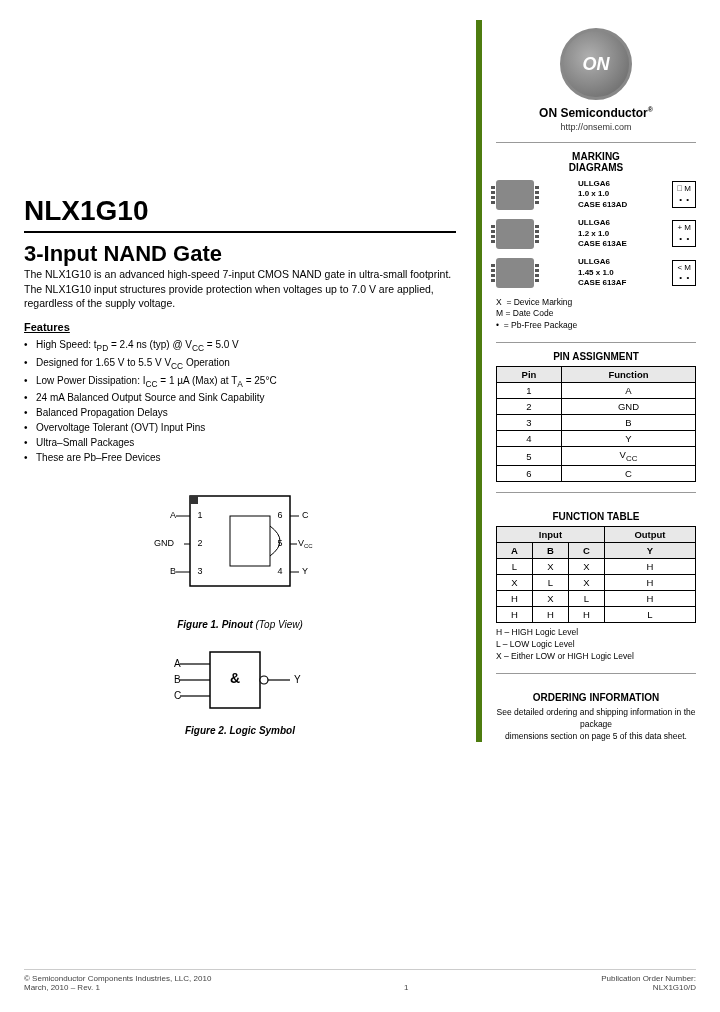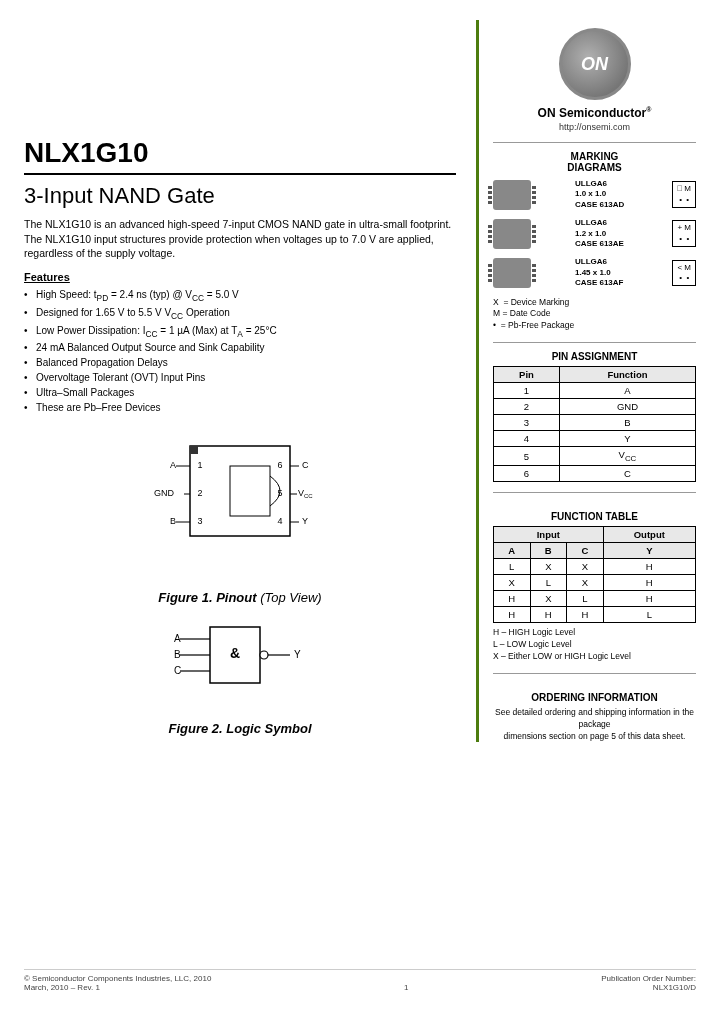--- a/index.html
+++ b/index.html
@@ -23,41 +23,41 @@
       display: flex;
       gap: 4px;
       align-items: flex-end;
     }
     .left-col {
       flex: 1;
       padding-right: 16px;
     }
     .right-col {
       width: 220px;
-      border-left: 3px solid #4d7c0f;
+      border-left: 6px solid #4d7c0f;
       padding-left: 14px;
       display: flex;
       flex-direction: column;
       align-items: center;
     }
     .part-number {
       font-size: 28px;
       font-weight: bold;
       color: #000;
       margin-bottom: 4px;
     }
     .divider-line {
       border: none;
       border-top: 2px solid #000;
       margin-bottom: 8px;
     }
     .product-title {
       font-size: 22px;
-      font-weight: normal;
-      margin-bottom: 8px;
+      font-weight: bold;
+      margin-bottom: 0;
     }
     .description-text {
       font-size: 10.5px;
       margin-bottom: 10px;
       line-height: 1.4;
     }
     .features-section h3 {
       font-size: 11px;
       font-weight: bold;
       margin-bottom: 5px;
@@ -190,23 +190,23 @@
       line-height: 1.4;
     }
 
     
     .figure-area {
       margin-top: 12px;
       margin-bottom: 6px;
       text-align: center;
     }
     .figure-caption {
-      font-size: 13px;
+      font-size: 10px;
       font-style: italic;
-      margin-top: 22px;
+      margin-top: 1px;
     }
     .pinout-svg {
       width: 200px;
       height: 140px;
     }
     .logic-svg {
       width: 160px;
       height: 80px;
     }
 

